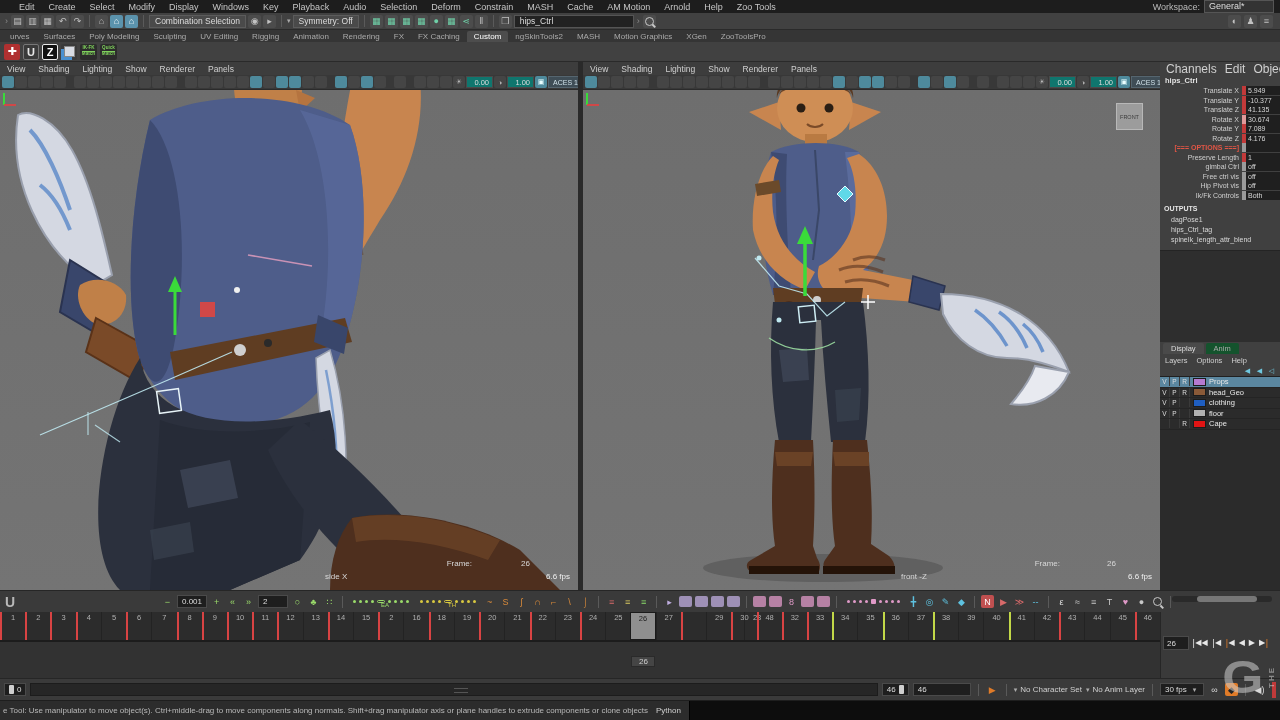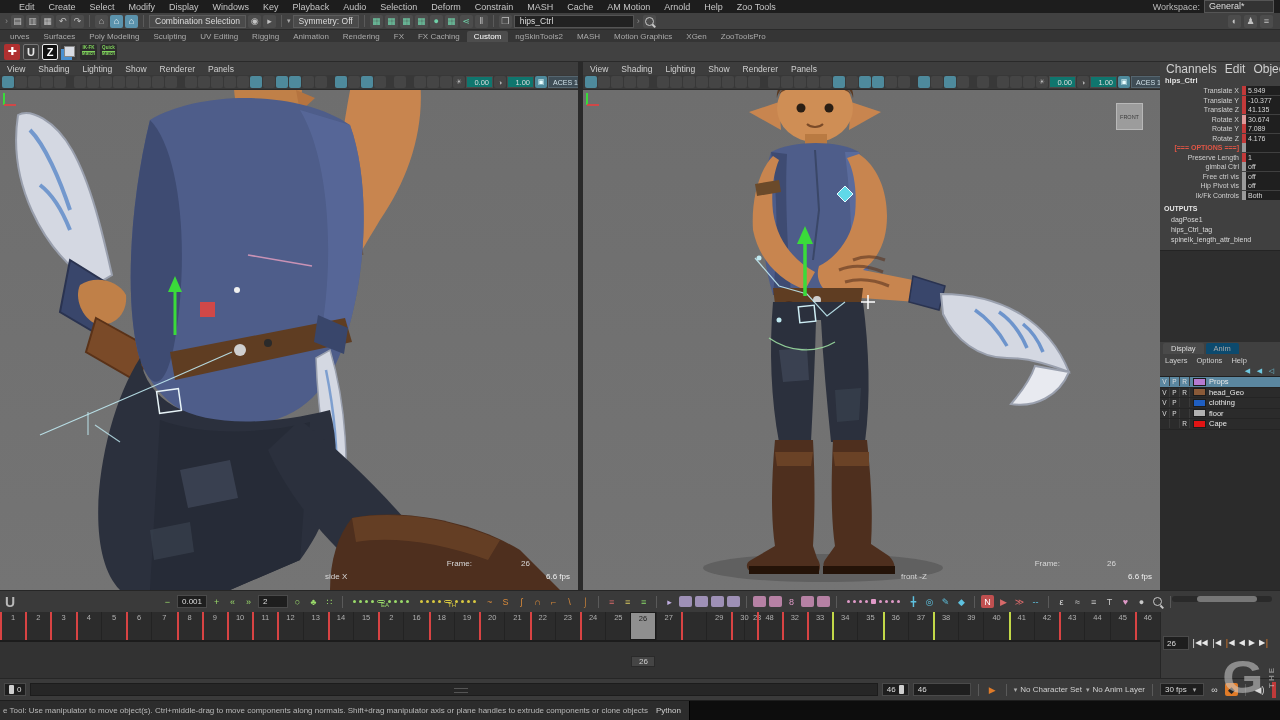--- a/index.html
+++ b/index.html
@@ -66,21 +66,21 @@
   .attr .aname{flex:1;text-align:right;padding-right:3px;color:#cfcfcf;white-space:nowrap;font-size:7px;}
   .attr.options .aname{color:#e05545;font-weight:bold;}
   .attr .aval{width:38px;height:9px;background:#1f1f1f;display:flex;align-items:center;font-size:7px;color:#d6d6d6;}
   .attr .bar{width:4px;height:9px;flex:0 0 auto;}
   .attr .vtxt{padding-left:2px;overflow:hidden;white-space:nowrap;}
   .outputs-h{margin-top:5px;padding-left:4px;color:#e6e6e6;font-weight:bold;height:11px;font-size:7px;}
   .outitem{padding-left:11px;height:10px;color:#d8d8d8;font-size:7px;}
   .dockgap{height:92px;background:#2e2e2e;margin-top:4px;border-top:1px solid #242424;}
   .lay-tabs{height:12px;display:flex;gap:2px;align-items:flex-end;padding-left:3px;background:#404040;font-size:7.5px;}
   .lay-tabs .ltab{padding:1px 8px;background:#4a4a4a;border-radius:2px 2px 0 0;color:#ddd;}
-  .lay-tabs .ltab.off{background:#0c4a6e;color:#aaa;}
+  .lay-tabs .ltab.off{background:#14532d;color:#aaa;}
   .lay-menus{height:12px;display:flex;gap:9px;align-items:center;padding-left:5px;font-size:7.5px;color:#d0d0d0;}
   .lay-icons{height:10px;display:flex;justify-content:flex-end;gap:3px;padding-right:4px;align-items:center;}
   .lic{width:9px;height:8px;color:#6fc8e0;font-size:7px;display:flex;align-items:center;justify-content:center;}
   .laylist{flex:1;background:#2b2b2b;border-top:1px solid #202020;}
   .lrow{height:10.5px;display:flex;align-items:center;border-bottom:1px solid #242424;}
   .lrow.selrow{background:#5b87a0;}
   .lcell{width:10px;height:9px;border-right:1px solid #3a3a3a;display:flex;align-items:center;justify-content:center;font-size:6.5px;color:#ddd;}
   .lswatch{width:13px;height:8px;margin:0 3px;border:1px solid #1c1c1c;}
   .lname{font-size:7.5px;color:#e8e8e8;white-space:nowrap;}
 

